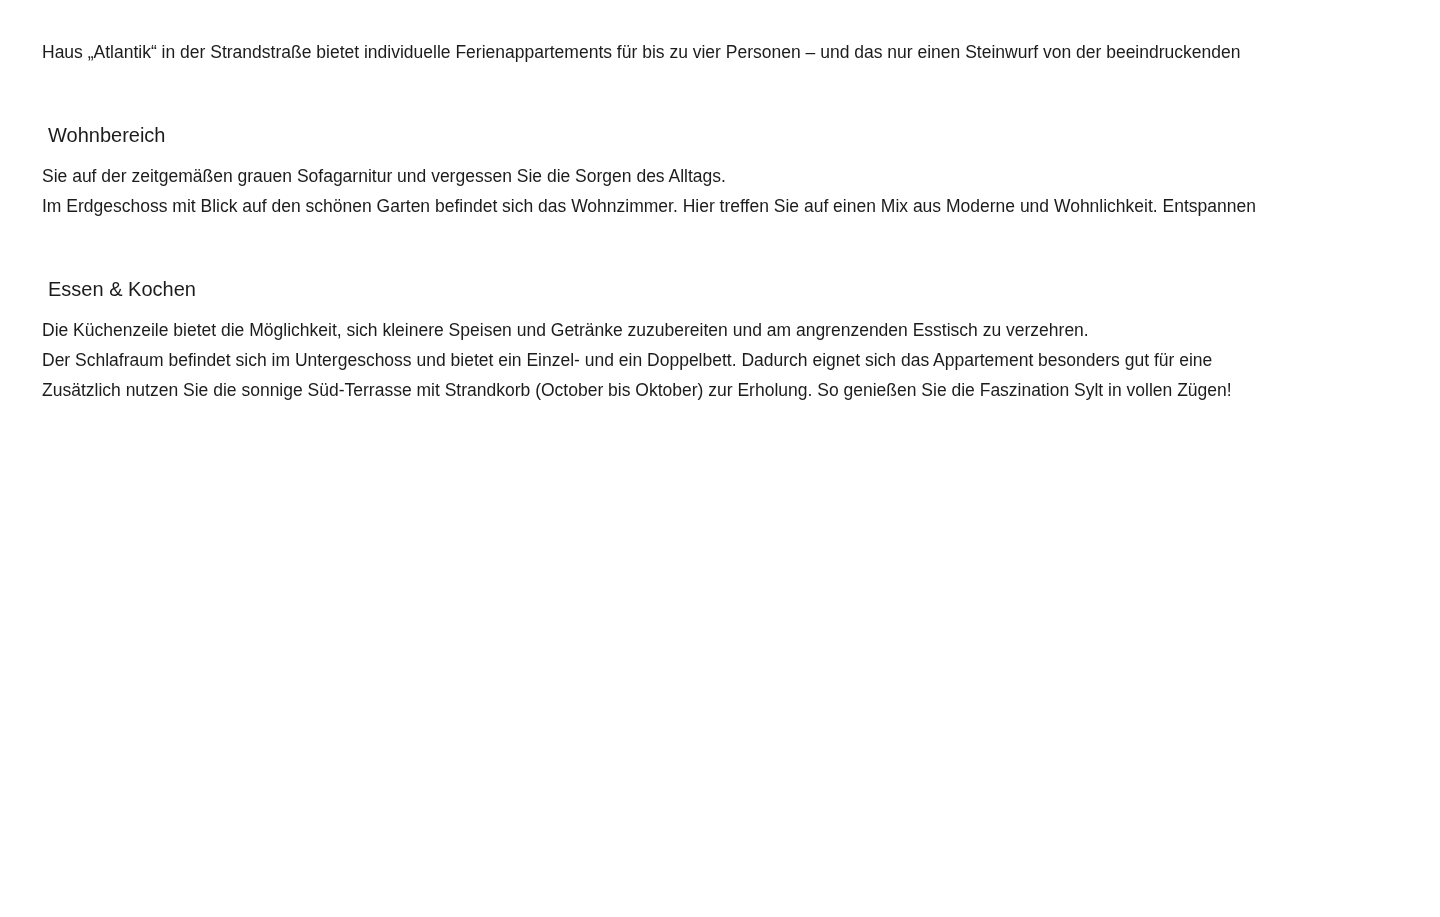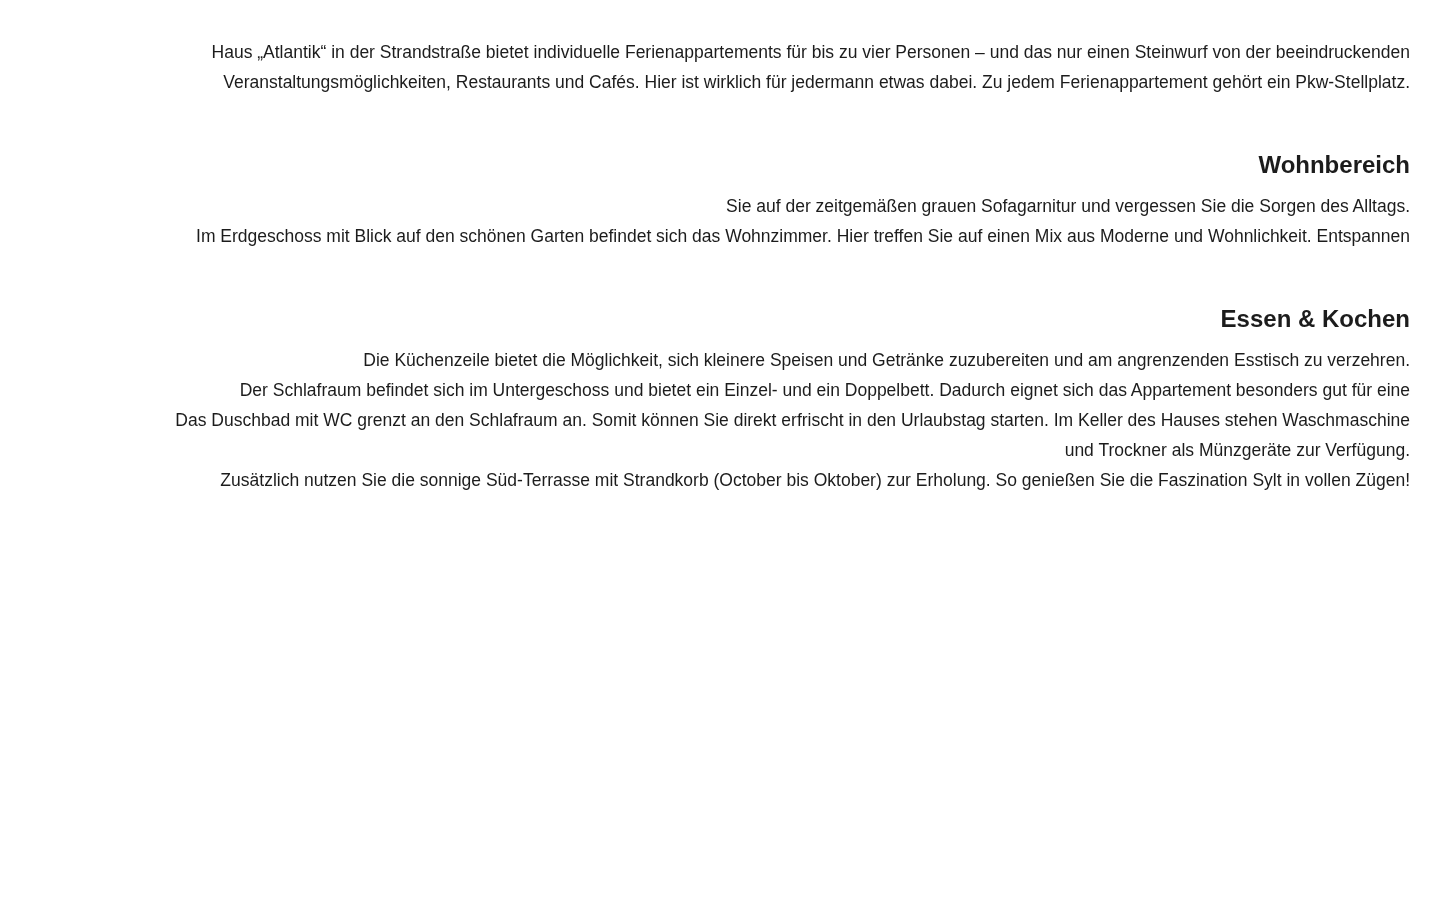--- a/index.html
+++ b/index.html
@@ -9,67 +9,61 @@
   body {
     width: 1440px;
     height: 917px;
     background: #ffffff;
     color: #1c1c1c;
     font-family: "Liberation Sans", sans-serif;
     overflow: hidden;
   }
   .page {
     padding: 37px 30px 0 42px;
-    text-align: right;
   }
   .para {
     margin: 0;
     padding: 0;
   }
   .line {
     display: block;
     white-space: nowrap;
     font-size: 17.5px;
     line-height: 30px;
   }
   .heading {
     margin: 53px 0 11px 0;
     padding-left: 6px;
-    font-size: 24px;
-    font-weight: bold;
+    font-size: 20px;
+    font-weight: normal;
     line-height: 30px;
   }
 </style>
 </head>
 <body>
 
 <div class="page">
 
   <p class="para">
     <span class="line">Haus „Atlantik“ in der Strandstraße bietet individuelle Ferienappartements für bis zu vier Personen – und das nur einen Steinwurf von der beeindruckenden</span>
-    <span class="line">Veranstaltungsmöglichkeiten, Restaurants und Cafés. Hier ist wirklich für jedermann etwas dabei. Zu jedem Ferienappartement gehört ein Pkw-Stellplatz.</span>
   </p>
 
   <h2 class="heading">Wohnbereich</h2>
   <p class="para">
     <span class="line">Sie auf der zeitgemäßen grauen Sofagarnitur und vergessen Sie die Sorgen des Alltags.</span>
     <span class="line">Im Erdgeschoss mit Blick auf den schönen Garten befindet sich das Wohnzimmer. Hier treffen Sie auf einen Mix aus Moderne und Wohnlichkeit. Entspannen</span>
   </p>
 
   <h2 class="heading">Essen &amp; Kochen</h2>
   <p class="para">
     <span class="line">Die Küchenzeile bietet die Möglichkeit, sich kleinere Speisen und Getränke zuzubereiten und am angrenzenden Esstisch zu verzehren.</span>
   </p>
 
   <p class="para">
     <span class="line">Der Schlafraum befindet sich im Untergeschoss und bietet ein Einzel- und ein Doppelbett. Dadurch eignet sich das Appartement besonders gut für eine</span>
   </p>
 
-  <p class="para">
-    <span class="line">Das Duschbad mit WC grenzt an den Schlafraum an. Somit können Sie direkt erfrischt in den Urlaubstag starten. Im Keller des Hauses stehen Waschmaschine</span>
-    <span class="line">und Trockner als Münzgeräte zur Verfügung.</span>
-  </p>
 
   <p class="para">
     <span class="line">Zusätzlich nutzen Sie die sonnige Süd-Terrasse mit Strandkorb (October bis Oktober) zur Erholung. So genießen Sie die Faszination Sylt in vollen Zügen!</span>
   </p>
 
 </div>
 
 </body></html>

